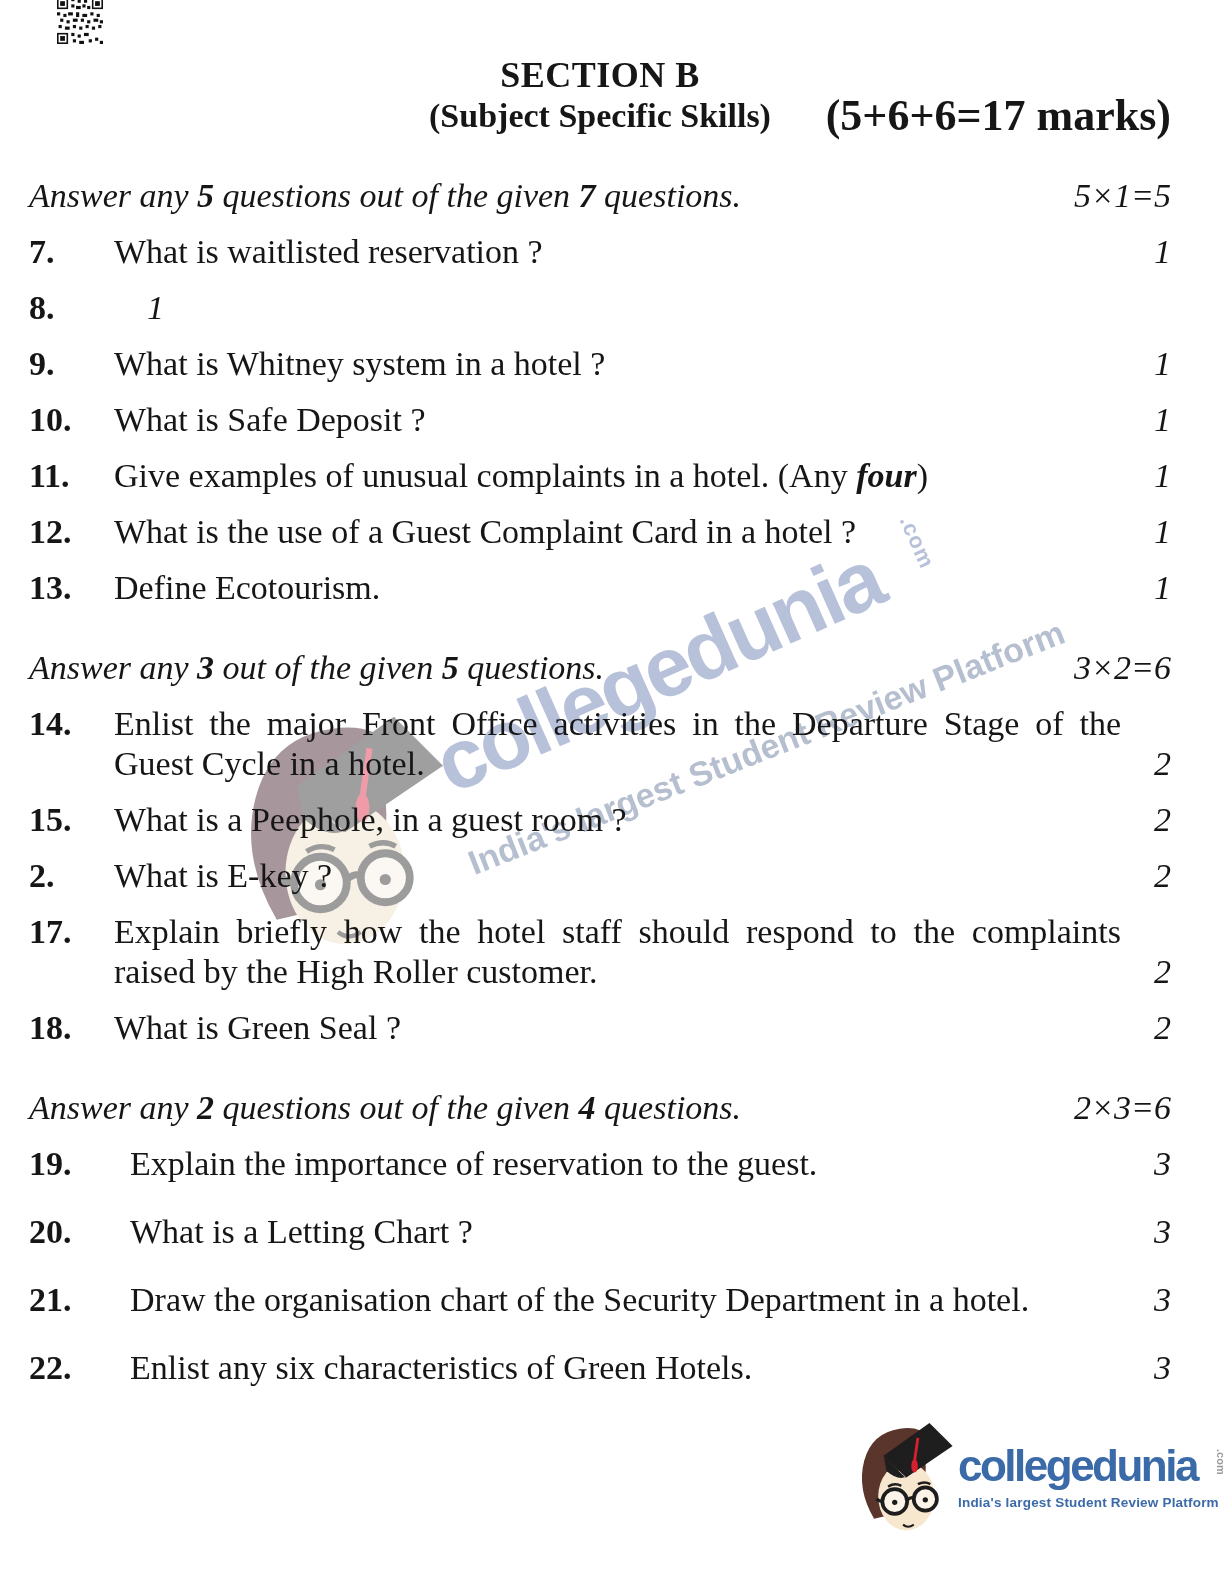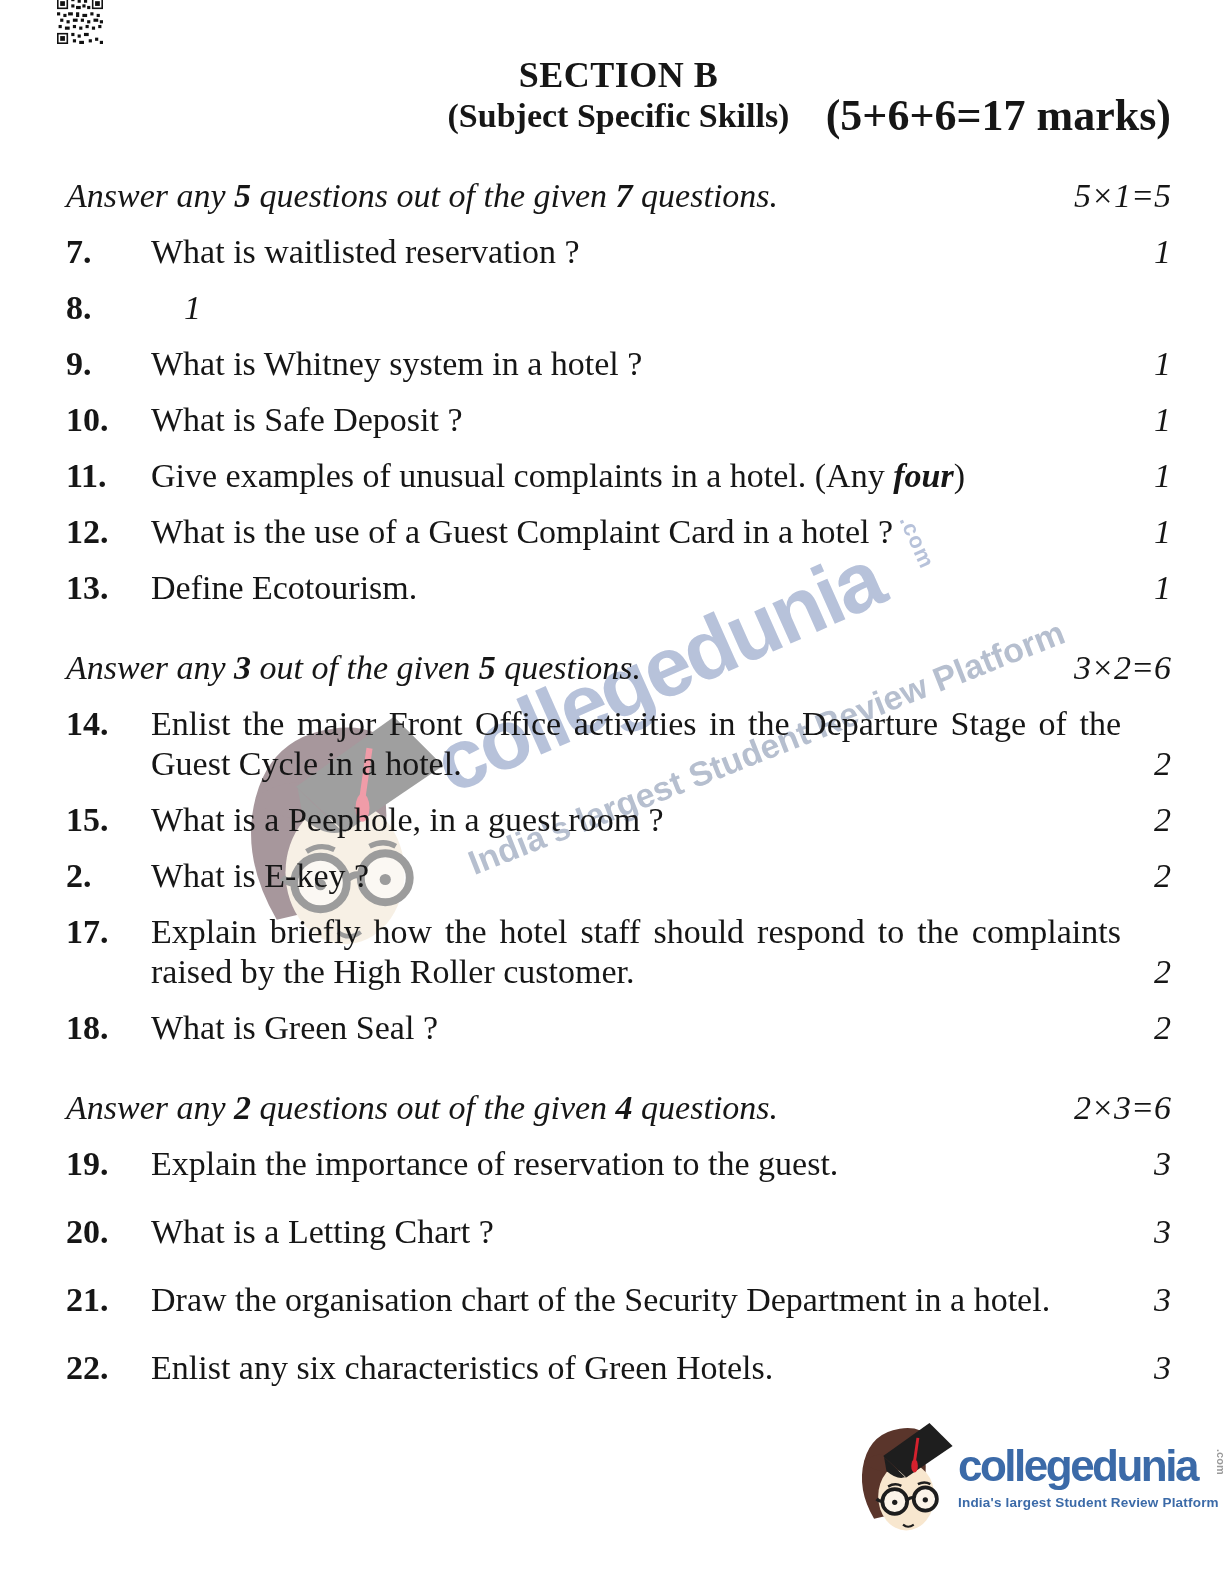--- a/index.html
+++ b/index.html
@@ -21,37 +21,37 @@
     display:flex;align-items:flex-start;white-space:nowrap;
   }
   .wm-com{writing-mode:vertical-rl;font-size:22px;letter-spacing:1px;margin:6px 0 0 4px;}
   .wm-tagline{
     position:absolute;left:470px;top:845px;
     font-family:"Liberation Sans",sans-serif;font-weight:bold;
     font-size:34px;color:#b6bfcf;white-space:nowrap;
     transform:rotate(-21.5deg);transform-origin:0 50%;
   }
   
-  .content{position:relative;z-index:2;padding:55px 56px 0 66px;}
+  .content{position:relative;z-index:2;padding:55px 56px 0 29px;}
   .title{margin:0;text-align:center;font-size:36px;font-weight:bold;line-height:40px;letter-spacing:.5px;}
   .subrow{position:relative;height:40px;margin-top:1px;line-height:40px;}
   .subtitle{position:absolute;left:0;right:0;text-align:center;font-size:34px;font-weight:bold;}
   .submarks{position:absolute;right:0;top:0;font-size:44px;font-weight:bold;}
   .row{display:flex;align-items:flex-start;font-size:34px;line-height:40px;}
   .instruction{margin-top:40px;margin-bottom:16px;font-style:italic;}
   .itext{flex:1;}
   .imark{min-width:50px;text-align:right;white-space:nowrap;}
   .bseg{font-weight:bold;}
   .iseg{font-weight:bold;font-style:italic;}
   .question{margin-bottom:16px;}
   .qnum{width:85px;font-weight:bold;}
   .qtext{flex:1;}
   .question.justify .qtext{text-align:justify;}
   .qmark{width:50px;text-align:right;font-style:italic;align-self:flex-end;}
-  .sec2 .question{margin-bottom:28px;}
+  .sec2 .question{margin-bottom:28px;gap:16px;}
   .sec2 .row.question:nth-child(2){margin-top:8px;}
   
   .logo{position:absolute;left:852px;top:1418px;z-index:3;display:flex;align-items:flex-start;gap:4px;}
   .logo-mascot{width:102px;height:124px;}
   .logo-text{display:flex;flex-direction:column;}
   .logo-word{
     margin-top:26px;display:flex;align-items:flex-start;
     font-family:"Liberation Sans",sans-serif;font-weight:bold;
     font-size:44px;line-height:44px;letter-spacing:-2.5px;color:#3b6aa8;
   }

